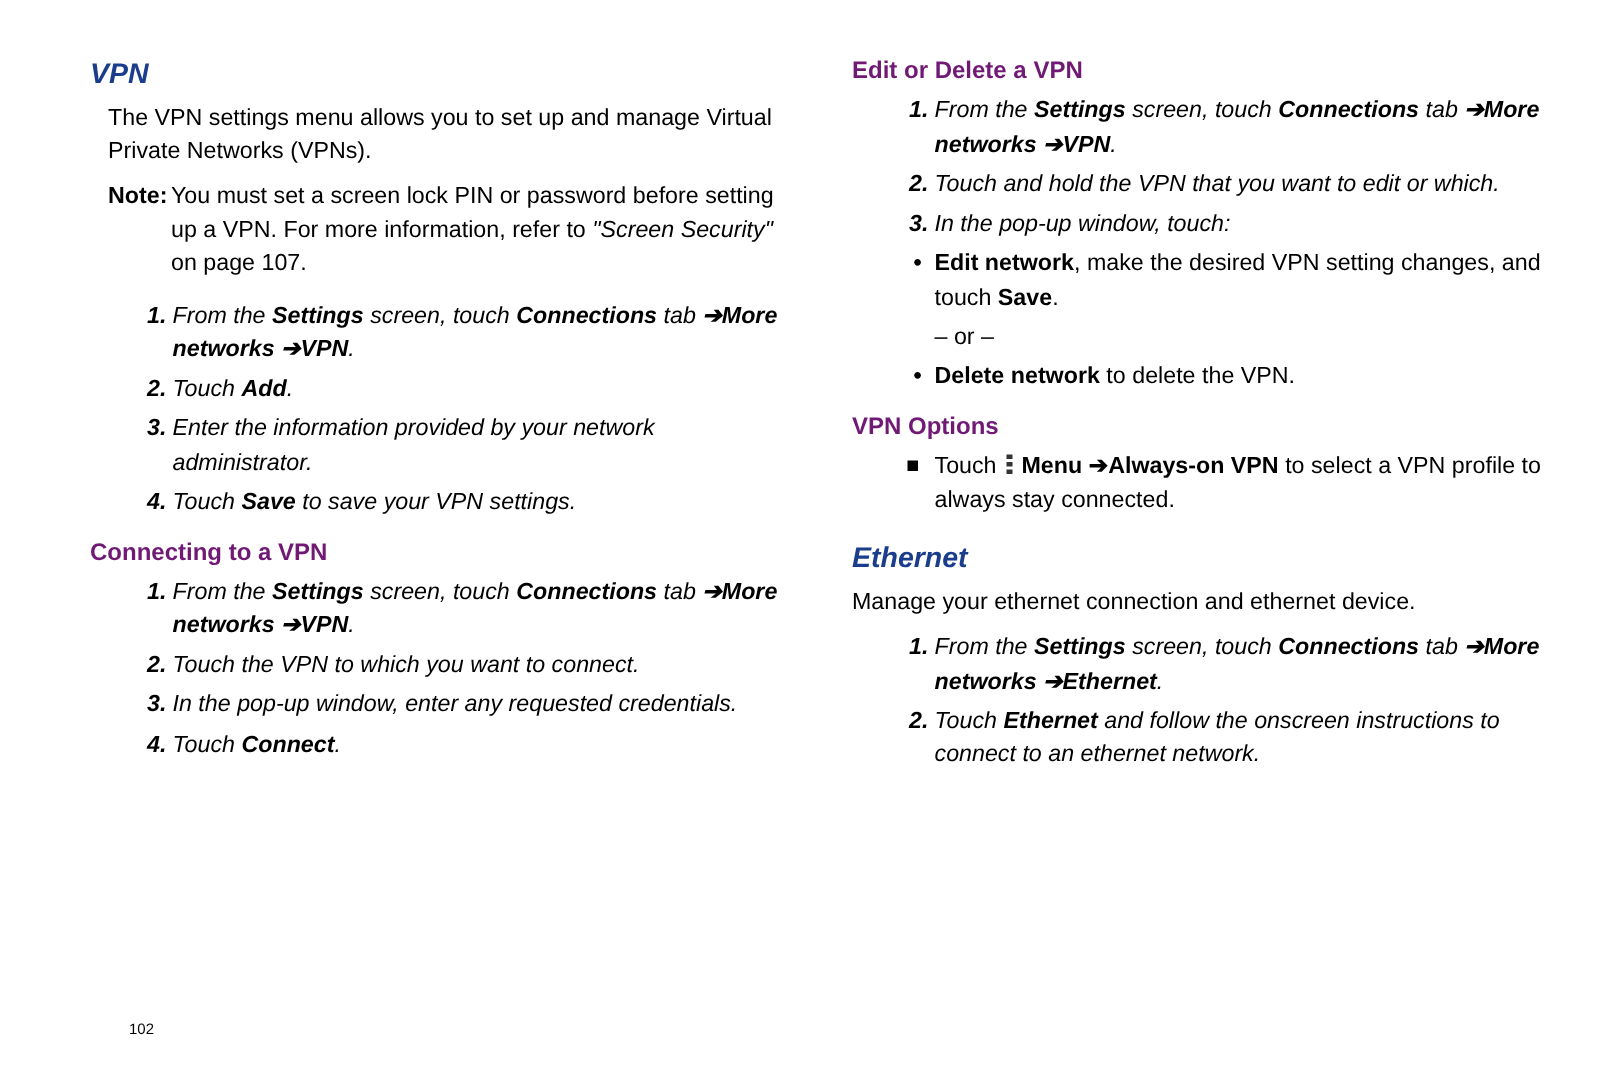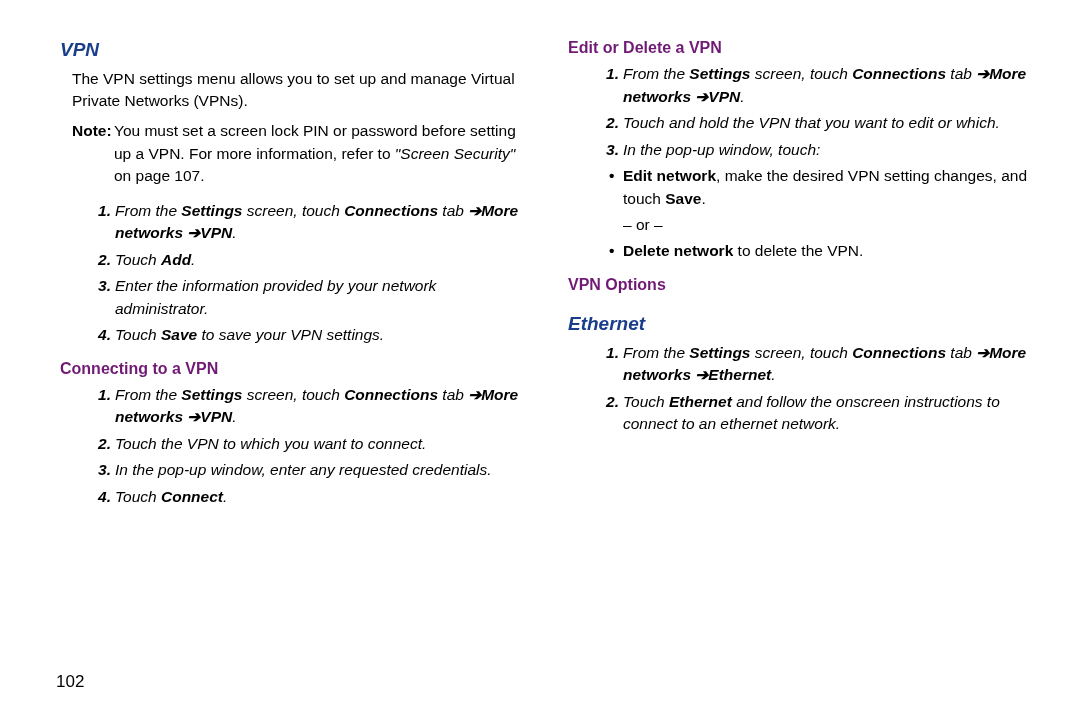--- a/index.html
+++ b/index.html
@@ -123,22 +123,22 @@
       linear-gradient(#333,#333) 0 5px/4px 3px no-repeat,
       linear-gradient(#333,#333) 0 10px/4px 3px no-repeat;
   }
   .orline {
     padding-left: 55px;
     margin: 4px 0;
   }
   .pagenum {
     position: absolute;
     bottom: 28px;
-    left: 56px;
-    font-size: 17px;
+    left: 86px;
+    font-size: 10px;
   }
 </style>
 </head>
 <body>
 
 <div class="page">
 
   <div class="col">
     <h2 class="sec">VPN</h2>
     <p class="intro">The VPN settings menu allows you to set up and manage Virtual Private Networks (VPNs).</p>
@@ -191,22 +191,28 @@
       </li>
     </ul>
     <div class="orline">– or –</div>
     <ul class="bullets">
       <li>
         <span class="b">Delete network</span><span> to delete the VPN.</span>
       </li>
     </ul>
 
     <h3 class="sub">VPN Options</h3>
+    <ul class="square">
+      <li>
+        <span>Touch </span><span class="menu-icon"></span> <span class="b">Menu</span><span class="b arrow"></span><span class="b">Always-on VPN</span><span> to select a VPN profile to always stay connected.</span>
+      </li>
+    </ul>
 
     <h2 class="sec" style="margin-top:14px">Ethernet</h2>
+    <p class="intro" style="padding-left:0">Manage your ethernet connection and ethernet device.</p>
     <ol>
       <li>
         <span>From the </span><span class="b">Settings</span><span> screen, touch </span><span class="b">Connections</span><span> tab</span><span class="b arrow"></span><span class="b">More networks</span><span class="b arrow"></span><span class="b">Ethernet</span>.
       </li>
       <li>
         <span>Touch </span><span class="b">Ethernet</span><span> and follow the onscreen instructions to connect to an ethernet network.</span>
       </li>
     </ol>
   </div>
 

